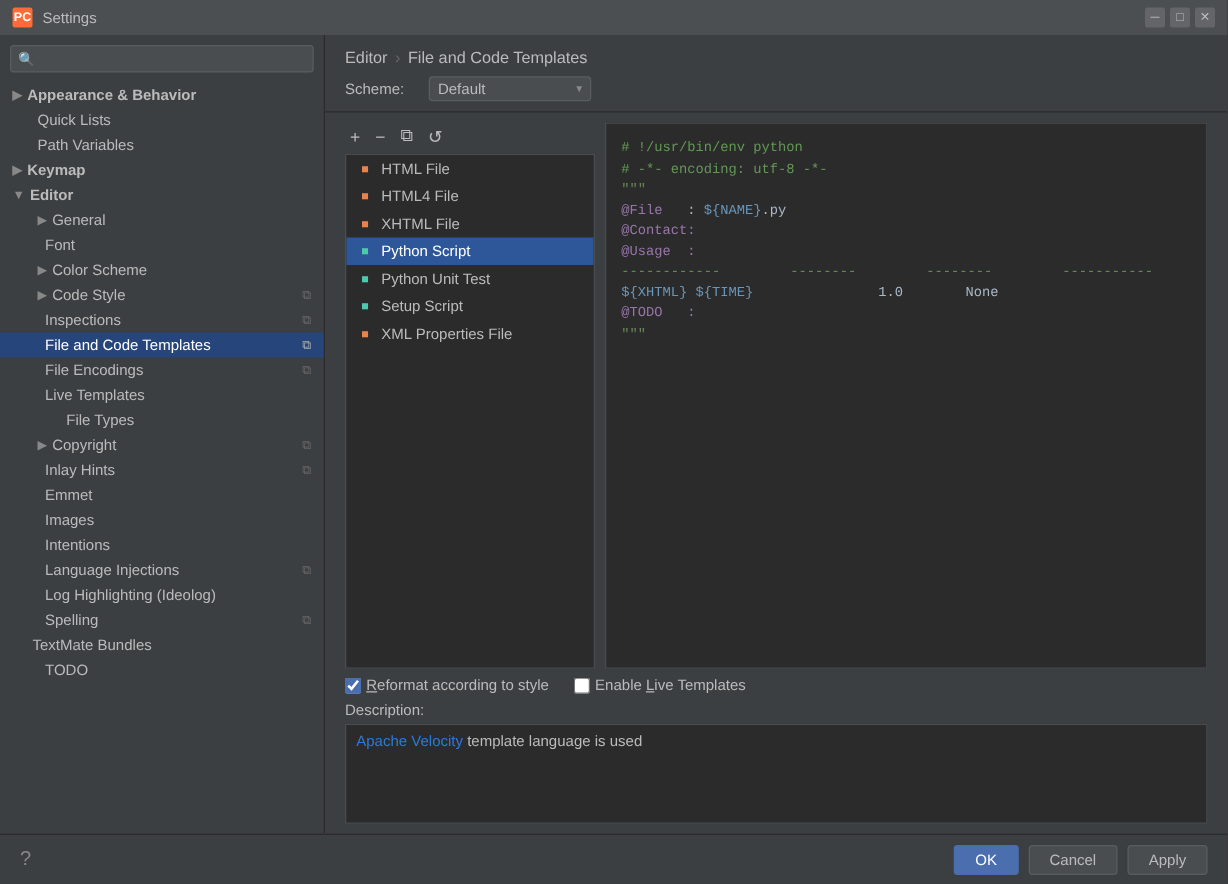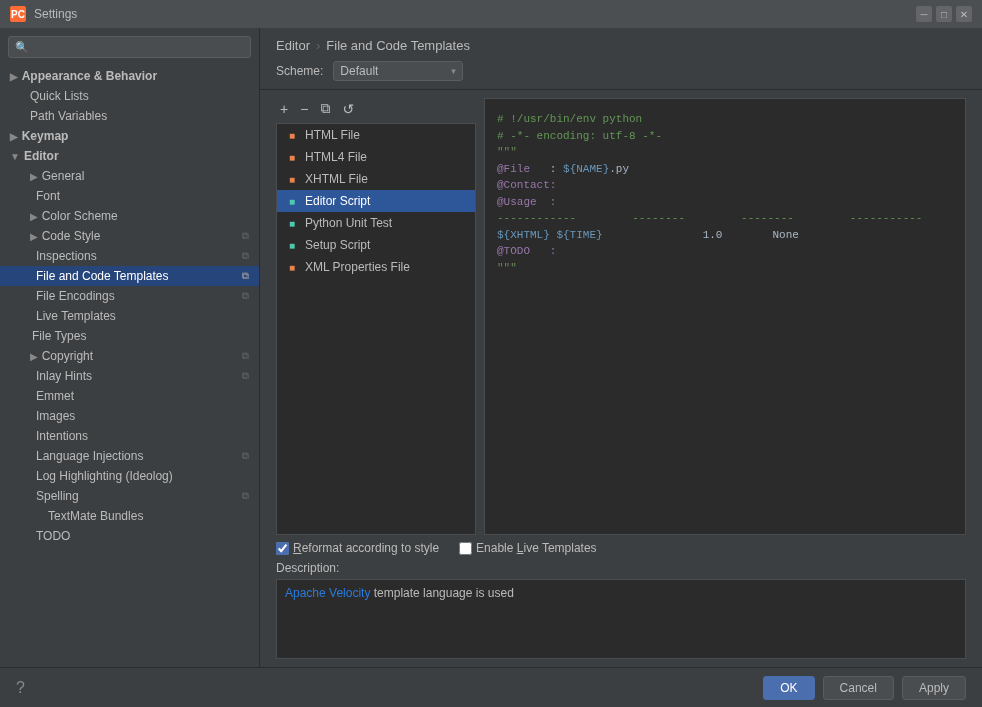--- a/index.html
+++ b/index.html
@@ -126,21 +126,21 @@
       align-items: center;
       gap: 6px;
       margin-bottom: 8px;
     }
     .breadcrumb-sep { color: #666; }
     .breadcrumb-current { color: #bbbbbb; font-weight: normal; }
 
     .scheme-row {
       display: flex;
       align-items: center;
-      gap: 10px;
+      gap: 20px;
       margin-bottom: 2px;
     }
     .scheme-label { color: #bbbbbb; font-size: 12px; }
     .scheme-select {
       background: #4a4d50;
       border: 1px solid #5a5d60;
       color: #bbbbbb;
       padding: 2px 20px 2px 6px;
       font-size: 12px;
       border-radius: 3px;
@@ -407,21 +407,21 @@
         <span>File and Code Templates</span>
         <span class="copy-icon" style="color:#aaa">⧉</span>
       </div>
       <div class="sidebar-item" style="padding-left:36px">
         <span>File Encodings</span>
         <span class="copy-icon">⧉</span>
       </div>
       <div class="sidebar-item" style="padding-left:36px">
         <span>Live Templates</span>
       </div>
-      <div class="sidebar-item" style="padding-left:32px">
+      <div class="sidebar-item" style="padding-left:53px">
         <span>File Types</span>
       </div>
       <div class="sidebar-item" style="padding-left:30px">
         <span class="triangle">▶</span>
         <span>Copyright</span>
         <span class="copy-icon">⧉</span>
       </div>
       <div class="sidebar-item" style="padding-left:36px">
         <span>Inlay Hints</span>
         <span class="copy-icon">⧉</span>
@@ -439,21 +439,21 @@
         <span>Language Injections</span>
         <span class="copy-icon">⧉</span>
       </div>
       <div class="sidebar-item" style="padding-left:36px">
         <span>Log Highlighting (Ideolog)</span>
       </div>
       <div class="sidebar-item" style="padding-left:36px">
         <span>Spelling</span>
         <span class="copy-icon">⧉</span>
       </div>
-      <div class="sidebar-item" style="padding-left:48px">
+      <div class="sidebar-item" style="padding-left:26px">
         <span>TextMate Bundles</span>
       </div>
       <div class="sidebar-item" style="padding-left:36px">
         <span>TODO</span>
       </div>
     </div>
 
     <div class="main-content">
       <div class="content-header">
         <div class="breadcrumb">
@@ -490,21 +490,21 @@
               <div class="file-item">
                 <span class="file-icon html">■</span>
                 <span>HTML4 File</span>
               </div>
               <div class="file-item">
                 <span class="file-icon html">■</span>
                 <span>XHTML File</span>
               </div>
               <div class="file-item selected">
                 <span class="file-icon python">■</span>
-                <span>Editor Script</span>
+                <span>Python Script</span>
               </div>
               <div class="file-item">
                 <span class="file-icon python">■</span>
                 <span>Python Unit Test</span>
               </div>
               <div class="file-item">
                 <span class="file-icon python">■</span>
                 <span>Setup Script</span>
               </div>
               <div class="file-item">

